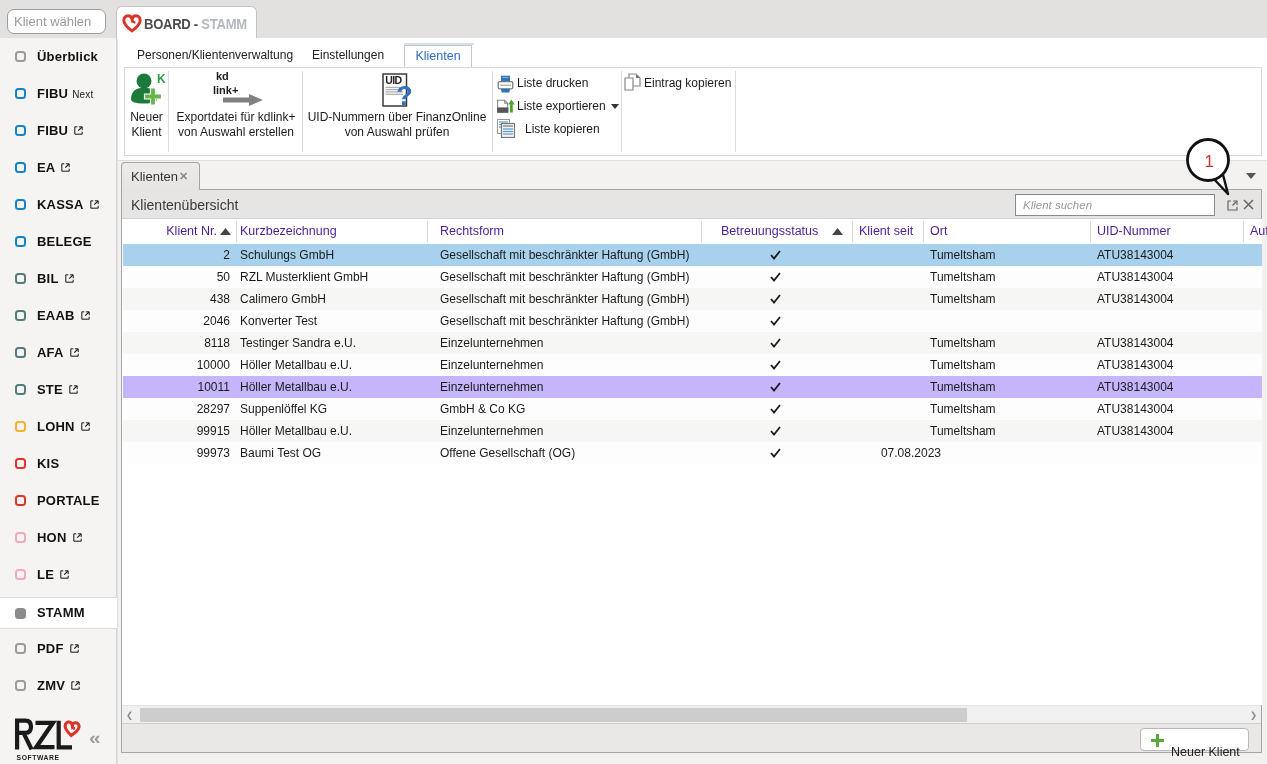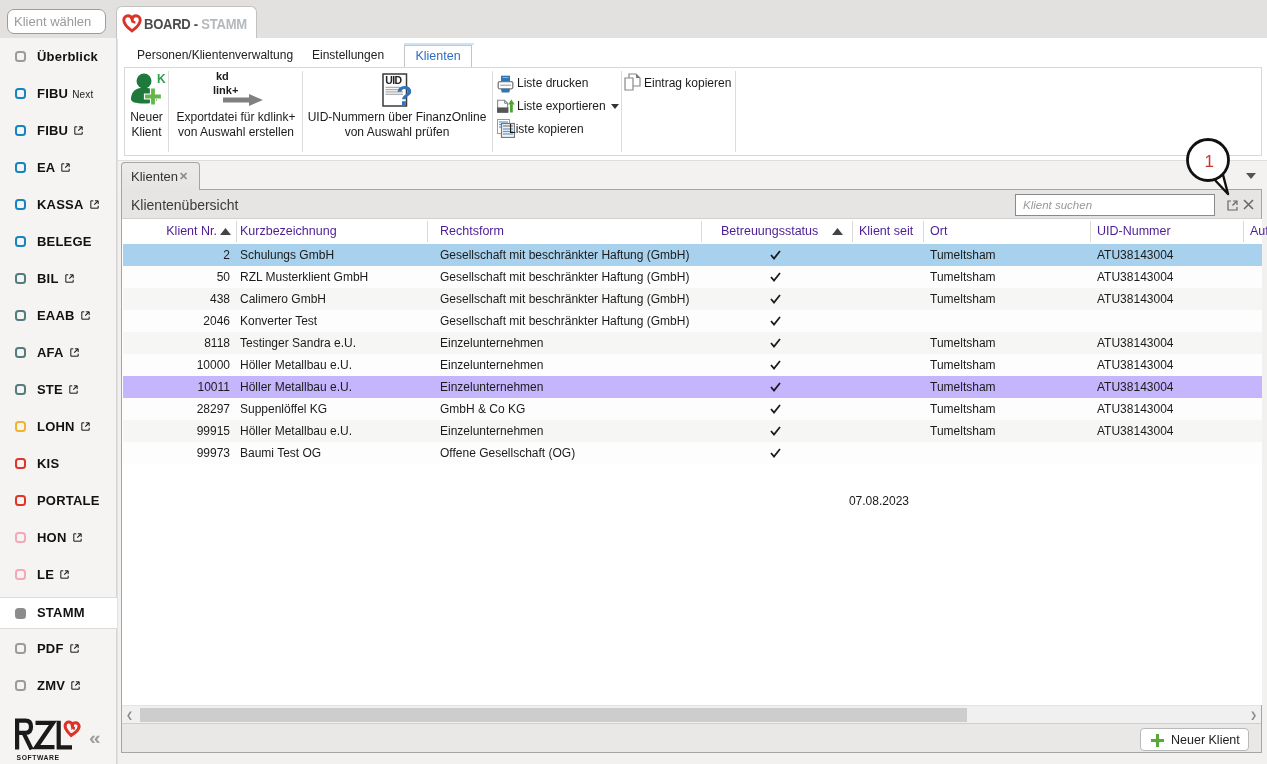--- a/index.html
+++ b/index.html
@@ -285,21 +285,21 @@
           <line x1="2" y1="8" x2="11" y2="8"></line>
         </g>
       <rect x="4.5" y="4.5" width="13" height="14" fill="#f2f2f2" stroke="#777" stroke-width="1.2"></rect>
       <line x1="6" y1="7" x2="16" y2="7" stroke="#999" stroke-width="1.6"></line>
       <g stroke="#5b9bd5" stroke-width="1.2">
           <line x1="6" y1="10" x2="16" y2="10"></line>
           <line x1="6" y1="12.5" x2="16" y2="12.5"></line>
           <line x1="6" y1="15" x2="16" y2="15"></line>
         </g>
     </svg>
-    <div class="listrow" style="left:384px;top:54px;">Liste kopieren</div>
+    <div class="listrow" style="left:400px;top:54px;">Liste kopieren</div>
 
     
     <svg class="abs" style="left:499px;top:5px" width="17" height="18" viewBox="0 0 17 18">
       <path d="M5 1 H12 L16 5 V13 H5 Z" fill="#fff" stroke="#888" stroke-width="1.2"></path>
       <path d="M12 1 L16 5 H12 Z" fill="#777"></path>
       <path d="M1 5 H9 V17 H1 Z" fill="#fff" stroke="#888" stroke-width="1.2"></path>
     </svg>
     <div class="listrow" style="left:519px;top:8px;">Eintrag kopieren</div>
   </div>
 
@@ -430,34 +430,34 @@
           <div class="cell" style="left:807px;width:150px;">Tumeltsham</div>
           <div class="cell" style="left:974px;width:140px;">ATU38143004</div>
         </div>
       <div class="row" style="top:223px;background:#fdfdfd;">
           <div class="cell num" style="left:0;width:107px;">99973</div>
           <div class="cell" style="left:117px;width:195px;">Baumi Test OG</div>
           <div class="cell" style="left:317px;width:270px;">Offene Gesellschaft (OG)</div>
           <svg style="position:absolute;left:647px;top:6px" width="11" height="10" viewBox="0 0 11 10">
             <path d="M1 5 L4 8.5 L10 1" fill="none" stroke="#1b1b1b" stroke-width="1.8"></path>
           </svg>
-          <div class="cell num" style="left:716px;width:70px;margin-top:48px;">07.08.2023</div>
+          <div class="cell num" style="left:748px;width:70px;">07.08.2023</div>
         </div>
     </div>
     <div id="hscroll">
       <span class="sarrow" style="left:4px">❮</span>
       <span class="sarrow" style="right:4px">❯</span>
       <div id="hthumb"></div>
     </div>
     <div id="botbar">
       <div id="nkbtn">
         <svg class="abs" style="left:9px;top:4px" width="15" height="15" viewBox="0 0 15 15">
             <path d="M5.5 0.5 h4 v5 h5 v4 h-5 v5 h-4 v-5 h-5 v-4 h5 Z" fill="#5aa73c" stroke="#fff" stroke-width="1"></path>
           </svg>
-        <span style="position:absolute;left:30px;top:4px;">Neuer Klient</span>
+        <span style="position:absolute;left:30px;top:16px;">Neuer Klient</span>
       </div>
     </div>
   </div>
 
   <div id="doctab">
       <span class="txt">Klienten</span>
       <span class="x">✕</span>
     </div>
 
   <svg class="abs" style="left:1178px;top:130px" width="62" height="70" viewBox="0 0 62 70">

